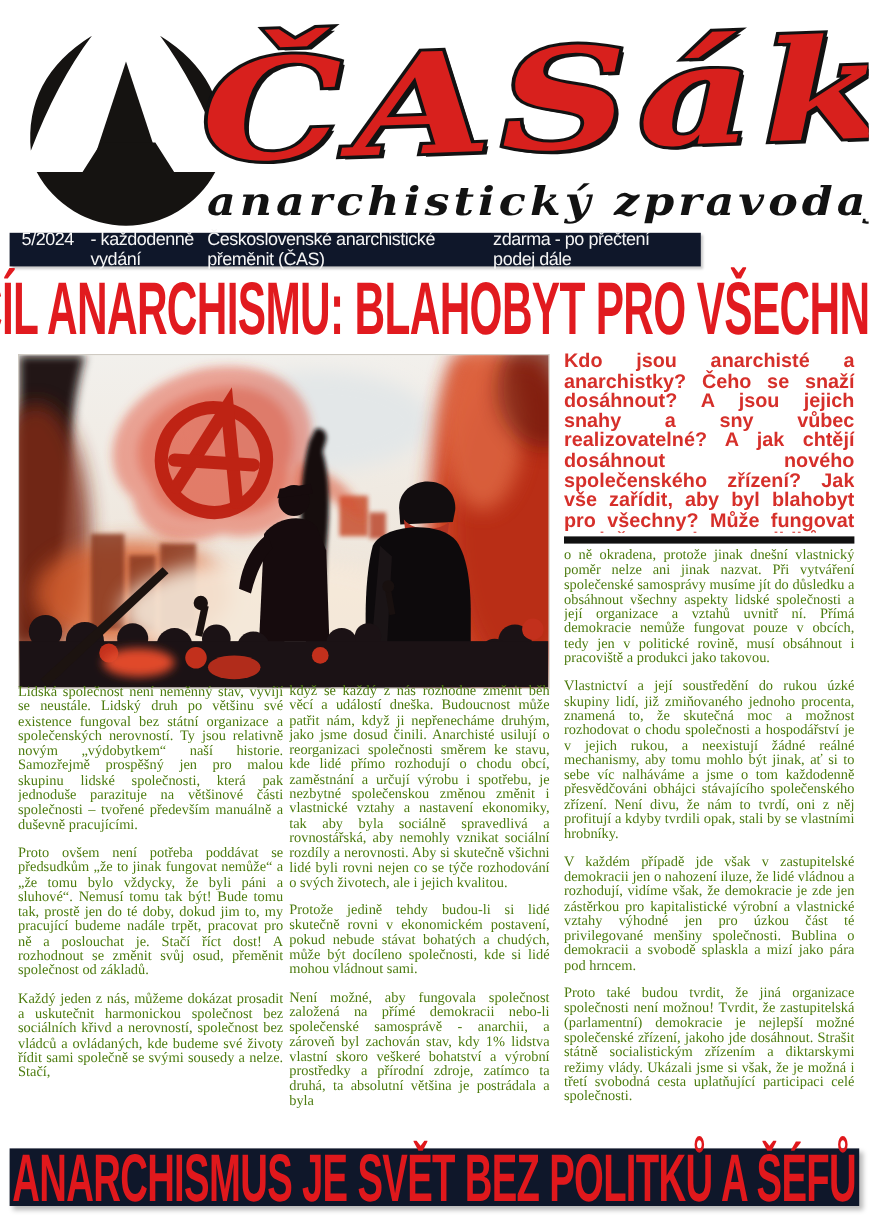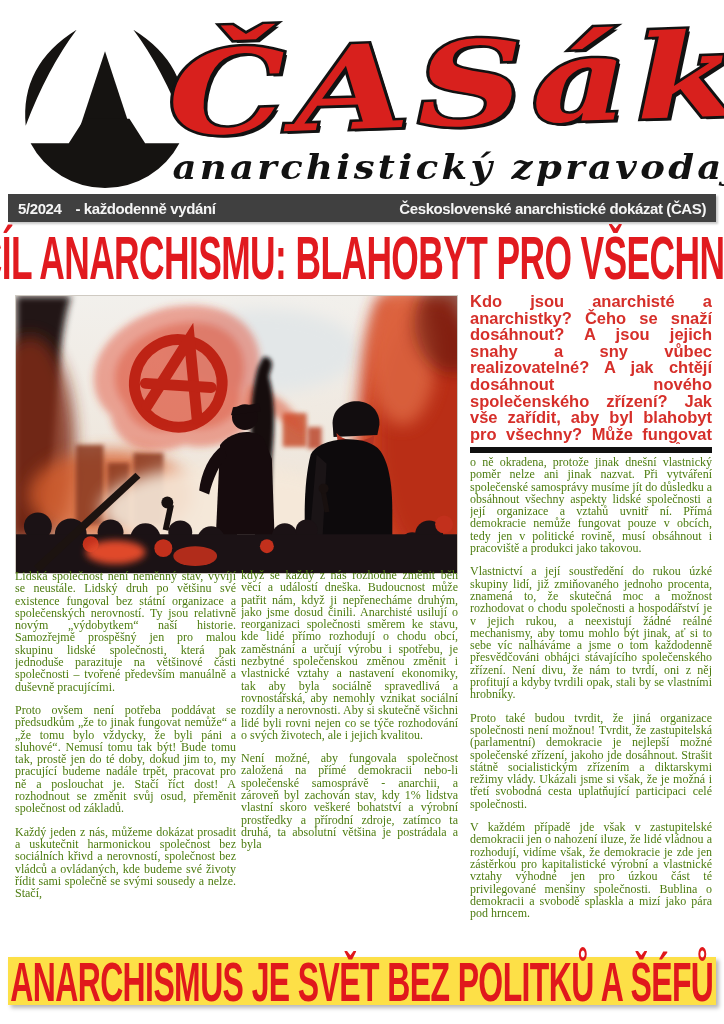--- a/index.html
+++ b/index.html
@@ -14,24 +14,24 @@
         font-size:116px;color:#d8201d;letter-spacing:6px;white-space:nowrap;
         -webkit-text-stroke:5px #121212;paint-order:stroke fill;
         text-shadow:3px 3px 0 #121212;
         transform:rotate(-2deg) scaleX(1.28);transform-origin:center;}
   .mast-sub{position:absolute;left:198px;top:148px;width:518px;text-align:center;
         font-family:"DejaVu Serif",serif;font-style:italic;font-weight:bold;
         font-size:33px;color:#121212;letter-spacing:3px;white-space:nowrap;}
   .mast-sub span{display:inline-block;transform:scaleX(1.12);transform-origin:center;}
 
   
-  .issue-bar{position:absolute;left:8px;top:194px;width:708px;height:28px;
-        background:#404040;color:#f5f5f5;display:flex;align-items:center;
+  .issue-bar{position:absolute;left:8px;top:194px;width:576px;height:28px;
+        background:#0f172a;color:#f5f5f5;display:flex;align-items:center;
         justify-content:space-between;padding:0 10px;box-sizing:border-box;
-        font-family:"Liberation Sans",sans-serif;font-weight:bold;font-size:15px;
+        font-family:"Liberation Sans",sans-serif;font-weight:normal;font-size:15px;
         letter-spacing:-0.4px;box-shadow:2px 2px 2px #c9c9c9;}
   .issue-left{display:flex;gap:14px;}
 
   
   .headline{position:absolute;left:0;top:224px;width:724px;height:66px;
         display:flex;align-items:center;justify-content:center;}
   .headline span{display:inline-block;white-space:nowrap;
         font-family:"Liberation Sans",sans-serif;font-weight:bold;font-size:62px;
         letter-spacing:-1px;color:#e11a1f;
         transform:scaleX(0.57);transform-origin:center;}
@@ -52,21 +52,21 @@
   .col{position:absolute;overflow:hidden;text-align:justify;
         font-family:"Liberation Serif",serif;font-size:12px;line-height:12.3px;
         color:#4d7c0f;}
   .col p{margin:0 0 11px 0;}
   .col-left{left:15px;top:570px;width:221px;height:372px;}
   .col-middle{left:241px;top:569px;width:217px;height:372px;}
   .col-right{left:470px;top:456px;width:242px;height:501px;}
 
   
   .banner{position:absolute;left:8px;top:957px;width:708px;height:48px;
-        background:#fde047;display:flex;align-items:center;justify-content:center;
+        background:#0f172a;display:flex;align-items:center;justify-content:center;
         box-shadow:3px 3px 4px #b9b9b9;}
   .banner span{display:inline-block;white-space:nowrap;
         font-family:"Liberation Sans",sans-serif;font-weight:bold;font-size:56px;
         color:#e0181c;letter-spacing:-1px;
         transform:scaleX(0.57);transform-origin:center;}
 </style>
 </head>
 <body>
 
 <div class="page">
@@ -86,21 +86,22 @@
   </div>
   <div class="mast-sub">
     <span>anarchistický zpravodaj</span>
   </div>
 
   <div class="issue-bar">
     <span class="issue-left">
       <span>5/2024</span>
       <span>- každodenně vydání</span>
     </span>
-    <span>Československé anarchistické dokázat (ČAS)</span>
+    <span>Československé anarchistické přeměnit (ČAS)</span>
+    <span>zdarma - po přečtení podej dále</span>
   </div>
 
   <div class="headline">
     <span>CÍL ANARCHISMU: BLAHOBYT PRO VŠECHNY</span>
   </div>
 
   <div class="illustration">
     <svg viewBox="0 0 443 279" preserveAspectRatio="none" xmlns="http://www.w3.org/2000/svg">
       <defs>
         <filter id="b8" x="-50%" y="-50%" width="200%" height="200%">
@@ -202,26 +203,27 @@
   <div class="intro">Kdo jsou anarchisté a anarchistky? Čeho se snaží dosáhnout? A jsou jejich snahy a sny vůbec realizovatelné? A jak chtějí dosáhnout nového společenského zřízení? Jak vše zařídit, aby byl blahobyt pro všechny? Může fungovat společnost bez politiků a šéfů? Proč je anarchismus očerňován ze všech stran a medií? Proč se ho politici a vláda bojí? Jak se přidat k anarchistům?</div>
   <div class="intro-rule"></div>
 
   <div class="col col-left">
     <p>Lidská společnost není neměnný stav, vyvíjí se neustále. Lidský druh po většinu své existence fungoval bez státní organizace a společenských nerovností. Ty jsou relativně novým „výdobytkem“ naší historie. Samozřejmě prospěšný jen pro malou skupinu lidské společnosti, která pak jednoduše parazituje na většinové části společnosti – tvořené především manuálně a duševně pracujícími.</p>
     <p>Proto ovšem není potřeba poddávat se předsudkům „že to jinak fungovat nemůže“ a „že tomu bylo vždycky, že byli páni a sluhové“. Nemusí tomu tak být!  Bude tomu tak, prostě jen do té doby, dokud jim to, my pracující budeme nadále trpět, pracovat pro ně a poslouchat je. Stačí říct dost! A rozhodnout se změnit svůj osud, přeměnit společnost od základů.</p>
     <p>Každý jeden z nás, můžeme dokázat prosadit a uskutečnit harmonickou společnost bez sociálních křivd a nerovností, společnost bez vládců a ovládaných, kde budeme své životy řídit sami společně se svými sousedy a nelze. Stačí,</p>
   </div>
   <div class="col col-middle">
     <p>když se každý z nás rozhodne změnit běh věcí a událostí dneška. Budoucnost může patřit nám, když ji nepřenecháme druhým, jako jsme dosud činili. Anarchisté usilují o reorganizaci společnosti směrem ke stavu, kde lidé přímo rozhodují o chodu obcí, zaměstnání a určují výrobu i spotřebu, je nezbytné společenskou změnou změnit i vlastnické vztahy a nastavení ekonomiky, tak aby byla sociálně spravedlivá a rovnostářská, aby nemohly vznikat sociální rozdíly a nerovnosti. Aby si skutečně všichni lidé byli rovni nejen co se týče rozhodování o svých životech, ale i jejich kvalitou.</p>
+    <p>Protože jedině tehdy budou-li si lidé skutečně rovni v ekonomickém postavení, pokud nebude stávat bohatých a chudých, může být docíleno společnosti, kde si lidé mohou vládnout sami.</p>
     <p>Není možné, aby fungovala společnost založená na přímé demokracii nebo-li společenské samosprávě - anarchii, a zároveň byl zachován stav, kdy 1% lidstva vlastní skoro veškeré bohatství a výrobní prostředky a přírodní zdroje, zatímco ta druhá, ta absolutní většina je postrádala a byla</p>
   </div>
   <div class="col col-right">
     <p>o ně okradena, protože jinak  dnešní vlastnický poměr nelze ani jinak nazvat. Při vytváření společenské samosprávy musíme jít do důsledku a obsáhnout všechny aspekty lidské společnosti a její organizace a vztahů uvnitř ní. Přímá demokracie nemůže fungovat pouze v obcích, tedy jen v politické rovině, musí obsáhnout i pracoviště a produkci jako takovou.</p>
     <p>Vlastnictví a její soustředění do rukou úzké skupiny lidí, již zmiňovaného jednoho procenta, znamená to, že skutečná moc a možnost rozhodovat o chodu společnosti a hospodářství je v jejich rukou, a neexistují žádné reálné mechanismy, aby tomu mohlo být jinak, ať si to sebe víc nalháváme a jsme o tom každodenně přesvědčováni obhájci stávajícího společenského zřízení. Není divu, že nám to tvrdí, oni z něj profitují a kdyby tvrdili opak, stali by se vlastními hrobníky.</p>
+    <p>V každém případě jde však v zastupitelské demokracii jen o nahození iluze, že lidé vládnou a rozhodují, vidíme však, že demokracie je zde jen zástěrkou pro kapitalistické výrobní a vlastnické vztahy výhodné jen pro úzkou část té privilegované menšiny společnosti. Bublina o demokracii a svobodě splaskla a mizí jako pára pod hrncem.</p>
     <p>Proto také budou tvrdit, že jiná organizace společnosti není možnou! Tvrdit, že zastupitelská (parlamentní) demokracie je nejlepší možné společenské zřízení, jakoho jde dosáhnout. Strašit státně socialistickým zřízením a diktarskymi režimy vlády. Ukázali jsme si však, že je možná i třetí svobodná cesta uplatňující participaci celé společnosti.</p>
-    <p>V každém případě jde však v zastupitelské demokracii jen o nahození iluze, že lidé vládnou a rozhodují, vidíme však, že demokracie je zde jen zástěrkou pro kapitalistické výrobní a vlastnické vztahy výhodné jen pro úzkou část té privilegované menšiny společnosti. Bublina o demokracii a svobodě splaskla a mizí jako pára pod hrncem.</p>
   </div>
 
   <div class="banner">
     <span>ANARCHISMUS JE SVĚT BEZ POLITKŮ A ŠÉFŮ</span>
   </div>
 
 </div>
 
 </body></html>

